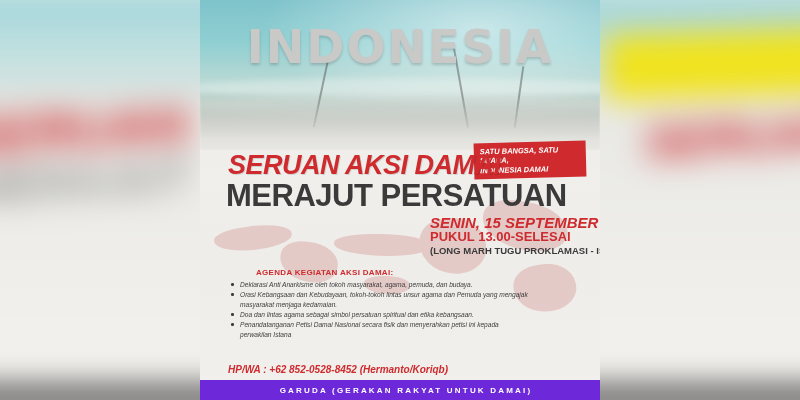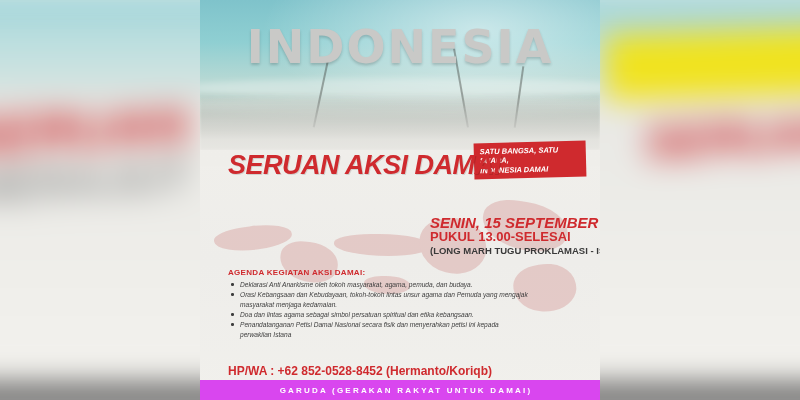--- a/index.html
+++ b/index.html
@@ -249,20 +249,21 @@
     position: absolute;
     left: 28px;
     width: 300px;
   }
   .section-title {
     font-size: 8px;
     font-weight: 800;
     color: #cf2a2e;
     letter-spacing: 0.3px;
     margin-bottom: 3px;
+    margin-left: 28px;
   }
   .section ul {
     margin: 0;
     padding-left: 10px;
     list-style: none;
   }
   .section li {
     position: relative;
     font-size: 6.6px;
     font-style: italic;
@@ -281,31 +282,32 @@
     background: #3d3d3d;
     border-radius: 50%;
   }
   .sec-agenda { top: 268px; }
   .sec-konsolidasi { top: 330px; }
 
   .contact {
     position: absolute;
     left: 28px;
     top: 364px;
-    font-size: 12px;
+    font-size: 10px;
     font-weight: 700;
+    font-style: italic;
     color: #cf2a2e;
   }
 
   .footer-strip {
     position: absolute;
     left: 0; right: 0;
     bottom: 0;
     height: 20px;
-    background: #d946ef;
+    background: #6d28d9;
     color: #ffffff;
     font-size: 8px;
     font-weight: 700;
     letter-spacing: 2.2px;
     display: flex;
     align-items: center;
     justify-content: center;
     padding-left: 12px;
   }
 </style>
@@ -355,20 +357,21 @@
     </div>
 
     <div class="photo-fade"></div>
 
     <div class="headline-indonesia">INDONESIA</div>
 
     <div class="badge-satu" style="white-space: pre-line;">SATU BANGSA, SATU SUARA,
 INDONESIA DAMAI</div>
 
     <div class="title-seruan">SERUAN AKSI DAMAI</div>
+    <div class="title-merajut">MERAJUT PERSATUAN</div>
 
     <div class="date-line">SENIN, 15 SEPTEMBER 2025</div>
     <div class="time-line">PUKUL 13.00-SELESAI</div>
     <div class="place-line">(LONG MARH TUGU PROKLAMASI - ISTANA NEGARA)</div>
 
     <div class="section sec-agenda">
       <div class="section-title">AGENDA KEGIATAN AKSI DAMAI:</div>
       <ul>
         <li>Deklarasi Anti Anarkisme oleh tokoh masyarakat, agama, pemuda, dan budaya.</li>
         <li>Orasi Kebangsaan dan Kebudayaan, tokoh-tokoh lintas unsur agama dan Pemuda yang mengajak masyarakat menjaga kedamaian.</li>

